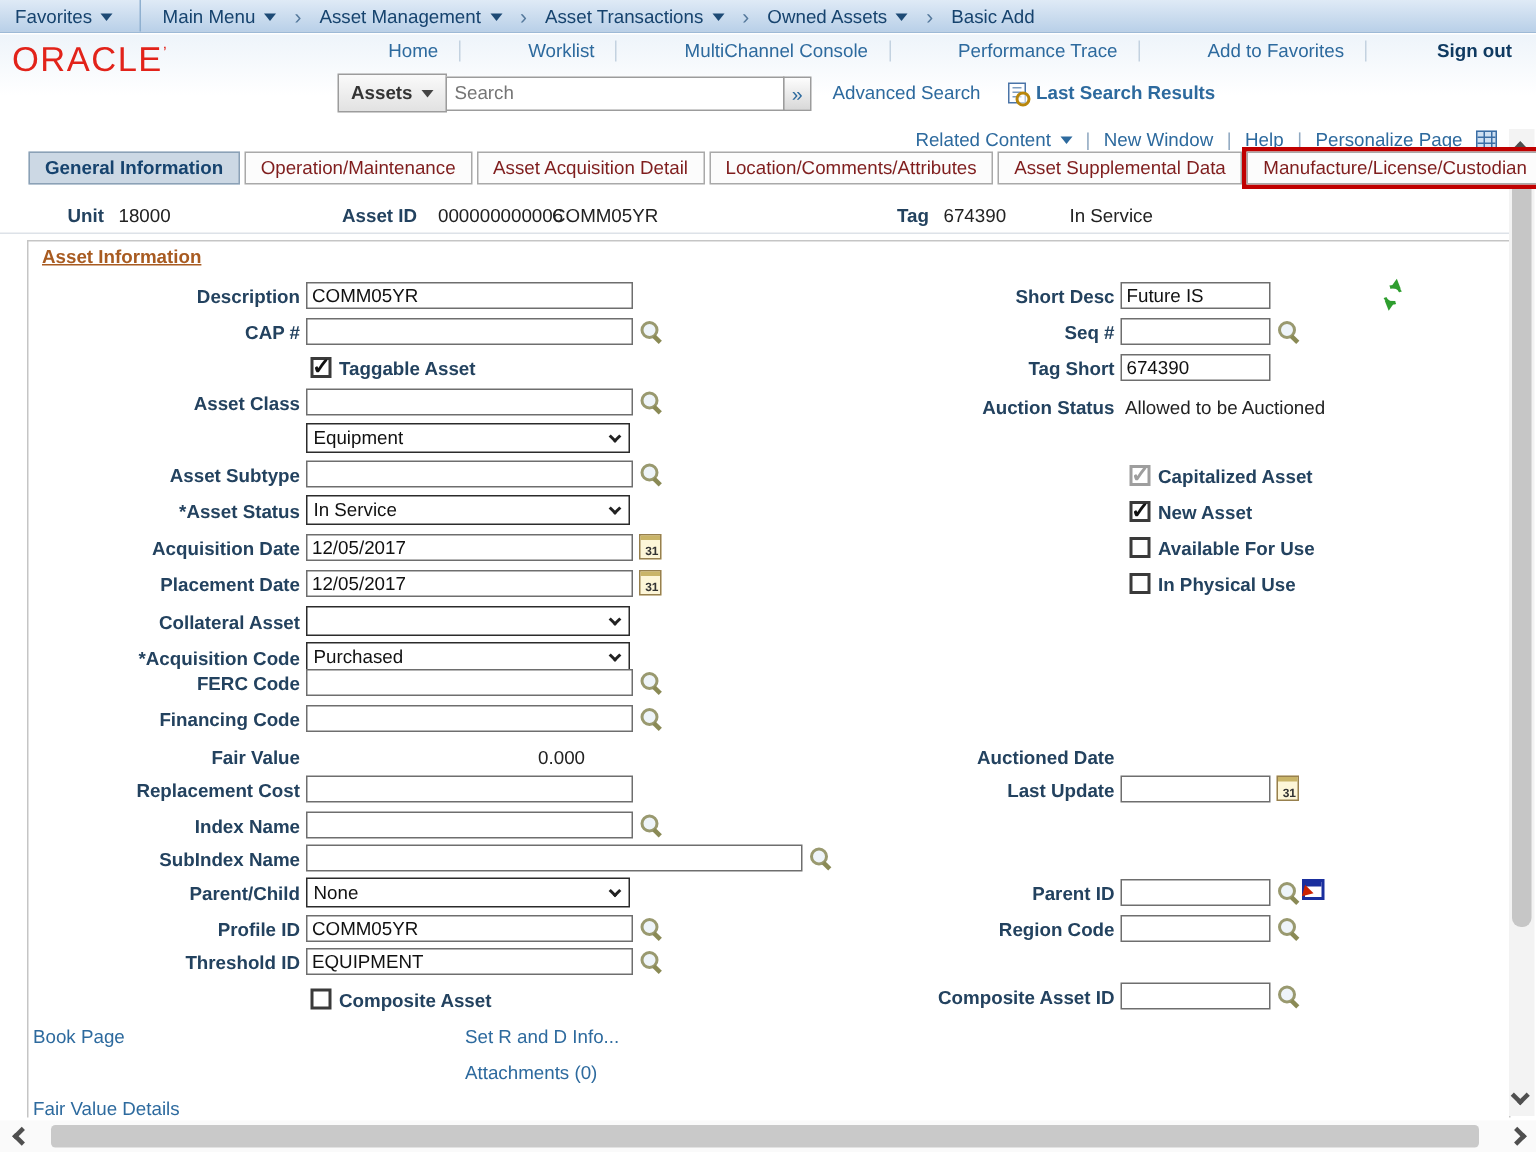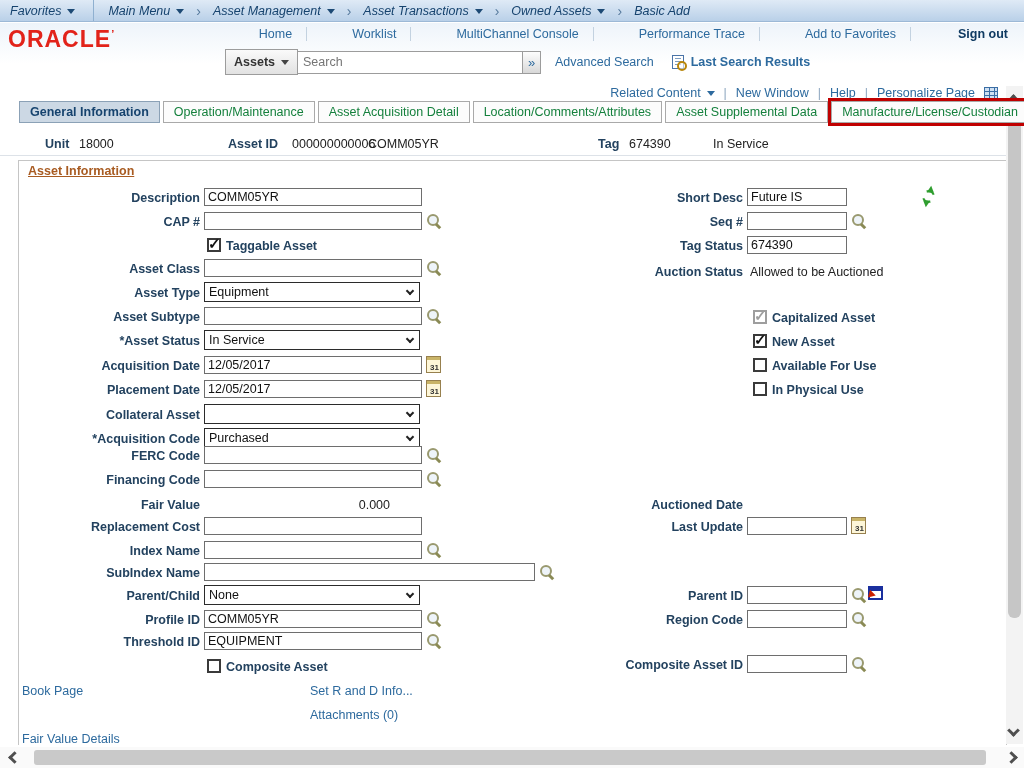--- a/index.html
+++ b/index.html
@@ -4,29 +4,29 @@
 <style>
   * { margin:0; padding:0; box-sizing:border-box; }
   html,body { width:1024px; height:768px; }
   body { font-family:"Liberation Sans", sans-serif; font-size:12.5px; background:#fff; overflow:hidden; }
   .page { position:relative; width:1024px; height:768px; background:#fff; overflow:hidden; }
 
   
   .topbar { position:absolute; left:0; top:0; width:1024px; height:22px;
             background:linear-gradient(#dfeaf6,#b9d0e8); border-bottom:1px solid #9db9d6;
             display:flex; align-items:center; padding-left:10px; color:#16436e; }
-  .bc-item { display:flex; align-items:flex-start; cursor:pointer; color:#16436e; white-space:nowrap;font-style:italic; }
+  .bc-item { display:flex; align-items:flex-start; cursor:pointer; color:#16436e; white-space:nowrap; }
   .bc-sep { color:#55799c; font-size:14px; padding:0 12px; }
   .bc-divider { width:1px; height:21px; background:#8fb0d0; margin:0 14px 0 18px; }
   .tri { display:inline-block; width:0; height:0; border:4px solid transparent; border-top:5px solid #1d4a75; margin:5px 0 0 6px; }
 
   
   .headband { position:absolute; left:0; top:23px; width:1024px; height:58px;
               background:linear-gradient(#eef4fa,#ffffff 70%); }
-  .logo { position:absolute; left:8px; top:3px; font-size:23px; font-weight:bold;
+  .logo { position:absolute; left:8px; top:3px; font-size:23px; font-weight:normal;
           color:#e2231a; letter-spacing:1px; }
   .logo sup { font-size:11px; }
   .hlinks { position:absolute; right:10px; top:4px; display:flex; align-items:center;gap:31px; }
   .hlink { padding:0 14px; border-right:1px solid #c3d2e0; color:#2d6a9e; cursor:pointer; white-space:nowrap; }
   .signout { padding:0 6px 0 16px; font-weight:bold; color:#0f3a61; cursor:pointer; }
   .searchrow { position:absolute; left:225px; top:26px; display:flex; align-items:center; }
   .cat-btn { height:23px; padding:12px 8px; background:linear-gradient(#fafafa,#e2e2e2);
              border:1px solid #9c9c9c; font-weight:bold; color:#333; display:flex; align-items:center; cursor:pointer; }
   .cat-btn .tri { border-top-color:#444; margin-top:4px; }
   .search-inp { width:226px; height:23px; border:1px solid #9c9c9c; margin-left:-1px;
@@ -44,21 +44,21 @@
   .pb-link { cursor:pointer; white-space:nowrap; display:flex; align-items:center; }
   .pb-sep { color:#8fa8c0; }
   .pagebar .tri { border-top-color:#2d6a9e; margin-top:4px; }
   .gridicon { position:relative; width:14px; height:12px; border:1px solid #3b6ea5; background:#cfe0f2; cursor:pointer; }
   .gridicon::before { content:""; position:absolute; left:0; right:0; top:3px; height:1px; background:#3b6ea5; box-shadow:0 4px 0 #3b6ea5; }
   .gridicon::after { content:""; position:absolute; top:0; bottom:0; left:4px; width:1px; background:#3b6ea5; box-shadow:5px 0 0 #3b6ea5; }
 
   
   .tabs { position:absolute; left:19px; top:101px; display:flex; gap:3px; }
   .tab { padding:0 10px; line-height:20px; border:1px solid #a9a9a9; background:#fcfcfc;
-         color:#15803d; cursor:pointer; white-space:nowrap; }
+         color:#7f1d1d; cursor:pointer; white-space:nowrap; }
   .tab.active { background:#ccd8e4; border-color:#8ba1b6; font-weight:bold; color:#16436e; }
   .tab.hl { box-shadow:0 0 0 3px #c00000; position:relative; z-index:2; }
 
   
   .klabel { position:absolute; font-weight:bold; color:#23425f; white-space:nowrap; }
   .kval { position:absolute; color:#222; white-space:nowrap; }
   .keyrule { position:absolute; left:0; top:155px; width:1007px; height:1px; background:#dde2e8; }
 
   
   .groupbox { position:absolute; left:18px; top:160px; width:989px; height:585px;
@@ -224,21 +224,20 @@
   <input class="inp" style="left: 204px; top: 212px; width: 218px;" value="">
   <span class="lookup" style="left:426px;top:213px"></span>
 
   <span class="cbx checked" style="left:207px;top:238px"></span>
   <span class="cblbl" style="left:226px;top:239px">Taggable Asset</span>
 
   <span class="lbl" style="left:20px;top:260px;width:180px">Asset Class</span>
   <input class="inp" style="left: 204px; top: 259px; width: 218px;" value="">
   <span class="lookup" style="left:426px;top:260px"></span>
 
-  <span class="lbl" style="left:20px;top:284px;width:180px">Asset Type</span>
   <span class="sel" style="left:204px;top:282px;width:216px"><span>Equipment</span><span class="sc"></span></span>
 
   <span class="lbl" style="left:20px;top:308px;width:180px">Asset Subtype</span>
   <input class="inp" style="left: 204px; top: 307px; width: 218px;" value="">
   <span class="lookup" style="left:426px;top:308px"></span>
 
   <span class="lbl" style="left:20px;top:332px;width:180px">*Asset Status</span>
   <span class="sel" style="left:204px;top:330px;width:216px"><span>In Service</span><span class="sc"></span></span>
 
   <span class="lbl" style="left:20px;top:357px;width:180px">Acquisition Date</span>
@@ -291,21 +290,21 @@
   <span class="cbx" style="left:207px;top:659px"></span>
   <span class="cblbl" style="left:226px;top:660px">Composite Asset</span>
 
   <span class="lbl" style="left:560px;top:189px;width:183px">Short Desc</span>
   <input class="inp" style="left: 747px; top: 188px; width: 100px;" value="Future IS">
 
   <span class="lbl" style="left:560px;top:213px;width:183px">Seq #</span>
   <input class="inp" style="left: 747px; top: 212px; width: 100px;" value="">
   <span class="lookup" style="left:851px;top:213px"></span>
 
-  <span class="lbl" style="left:560px;top:237px;width:183px">Tag Status</span>
+  <span class="lbl" style="left:560px;top:237px;width:183px">Tag Short</span>
   <input class="inp" style="left: 747px; top: 236px; width: 100px;" value="674390">
 
   <span class="lbl" style="left:560px;top:263px;width:183px">Auction Status</span>
   <span class="val" style="left:750px;top:263px">Allowed to be Auctioned</span>
 
   <span class="cbx checked disabled" style="left:753px;top:310px"></span>
   <span class="cblbl" style="left:772px;top:311px">Capitalized Asset</span>
 
   <span class="cbx checked" style="left:753px;top:334px"></span>
   <span class="cblbl" style="left:772px;top:335px">New Asset</span>

